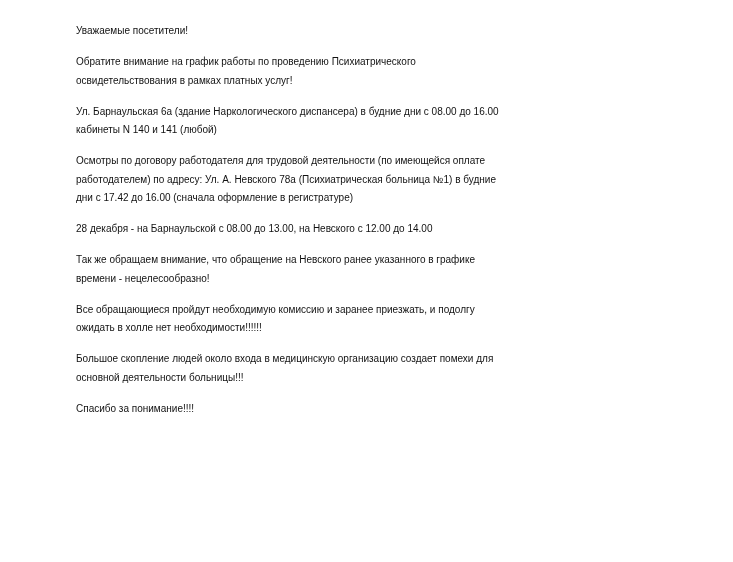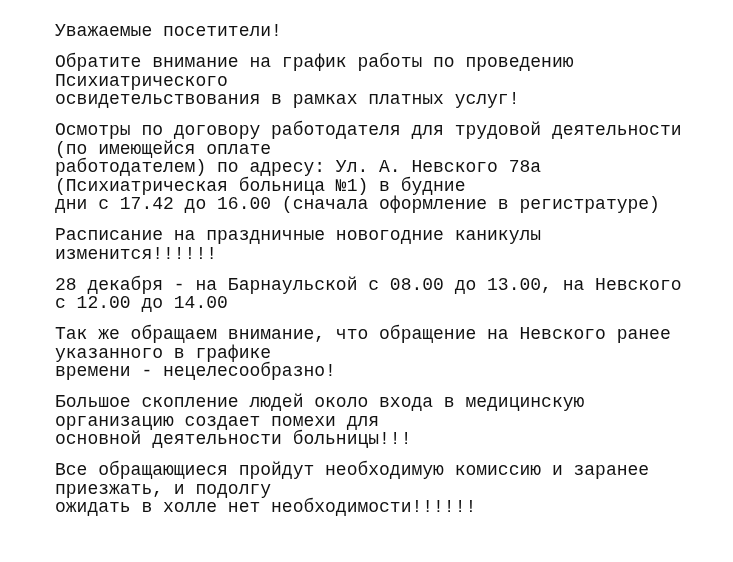--- a/index.html
+++ b/index.html
@@ -1,34 +1,36 @@
 <!DOCTYPE html>
 <html><head>
   <meta charset="utf-8">
   <style>
     html, body { margin: 0; padding: 0; background: #ffffff; }
     body { width: 733px; height: 562px; overflow: hidden; position: relative; }
     .doc {
-      position: absolute; left: 55px; top: 22px; width: 640px;
-      font-family: Liberation Mono, monospace;
-      font-size: 18px; line-height: 18.5px; color: #111111;
+      position: absolute; left: 76px; top: 22px; width: 640px;
+      font-family: Liberation Sans, sans-serif;
+      font-size: 10px; line-height: 18.5px; color: #111111;
     }
     .doc p { margin: 0 0 12.5px 0; white-space: pre-wrap; }
   </style>
 </head>
 <body>
 
 <div class="doc">
   <p>Уважаемые посетители!</p>
   <p>Обратите внимание на график работы по проведению Психиатрического
 освидетельствования в рамках платных услуг!</p>
+  <p>Ул. Барнаульская 6а (здание Наркологического диспансера) в будние дни с 08.00 до 16.00
+кабинеты N 140 и 141 (любой)</p>
   <p>Осмотры по договору работодателя для трудовой деятельности (по имеющейся оплате
 работодателем) по адресу: Ул. А. Невского 78а (Психиатрическая больница №1) в будние
 дни с 17.42 до 16.00 (сначала оформление в регистратуре)</p>
-  <p>Расписание на праздничные новогодние каникулы изменится!!!!!!</p>
   <p>28 декабря - на Барнаульской с 08.00 до 13.00, на Невского с 12.00 до 14.00</p>
   <p>Так же обращаем внимание, что обращение на Невского ранее указанного в графике
 времени - нецелесообразно!</p>
+  <p>Все обращающиеся пройдут необходимую комиссию и заранее приезжать, и подолгу
+ожидать в холле нет необходимости!!!!!!</p>
   <p>Большое скопление людей около входа в медицинскую организацию создает помехи для
 основной деятельности больницы!!!</p>
-  <p>Все обращающиеся пройдут необходимую комиссию и заранее приезжать, и подолгу
-ожидать в холле нет необходимости!!!!!!</p>
+  <p>Спасибо за понимание!!!!</p>
 </div>
 
 </body></html>

